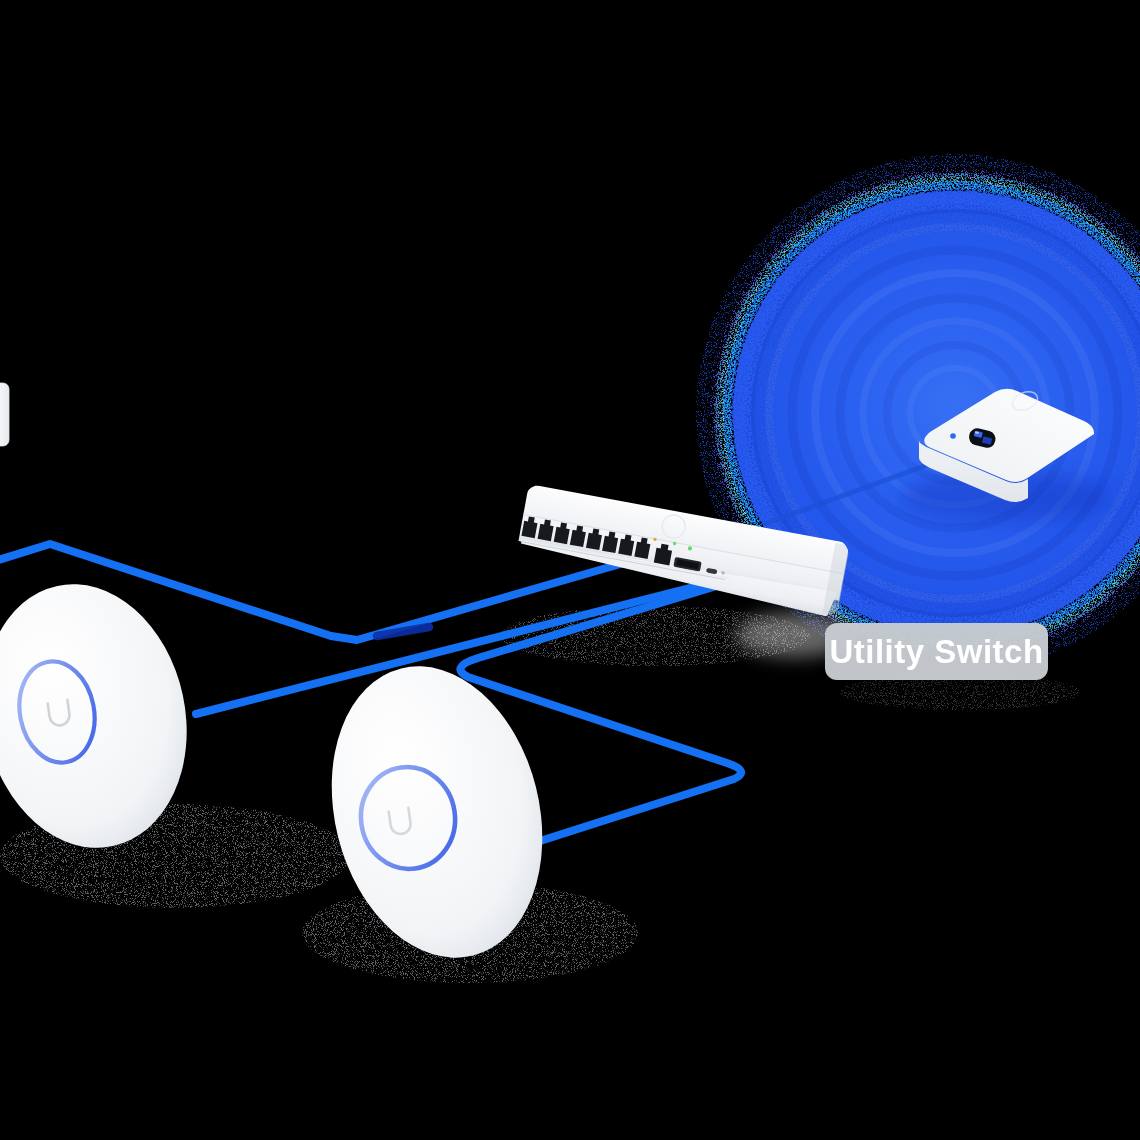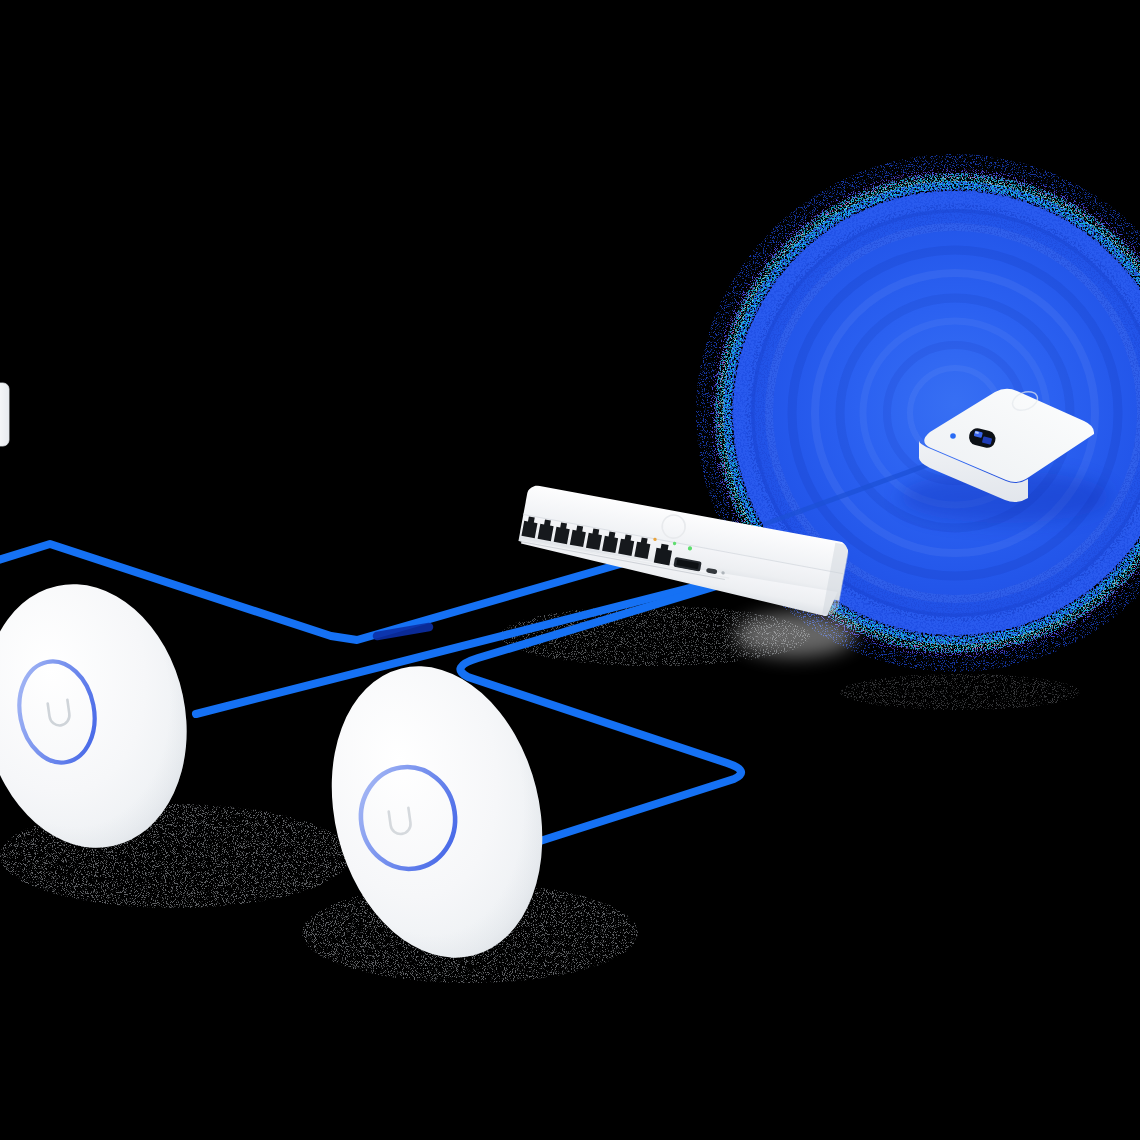--- a/index.html
+++ b/index.html
@@ -200,14 +200,17 @@
     </g>
     <ellipse cx="408" cy="818" rx="47" ry="51" transform="rotate(-8 408 818)" fill="none" stroke="url(#ringGrad)" stroke-width="4.6"></ellipse>
     <path d="M 390,810 v 14 a 10,10 0 0 0 20,0 v -15" transform="rotate(-8 400 820)" fill="none" stroke="#d5d9dd" stroke-width="2.6" stroke-linecap="round"></path>
   </g>
 
   <g>
     <rect x="-9" y="383" width="18" height="63" rx="6" fill="url(#sliverGrad)" stroke="#dfe3e7" stroke-width="0.8"></rect>
   </g>
 </svg>
 
-
+<div class="badge">
+  <span>Utility Switch</span>
 </div>
 
+</div>
+
 </body></html>

